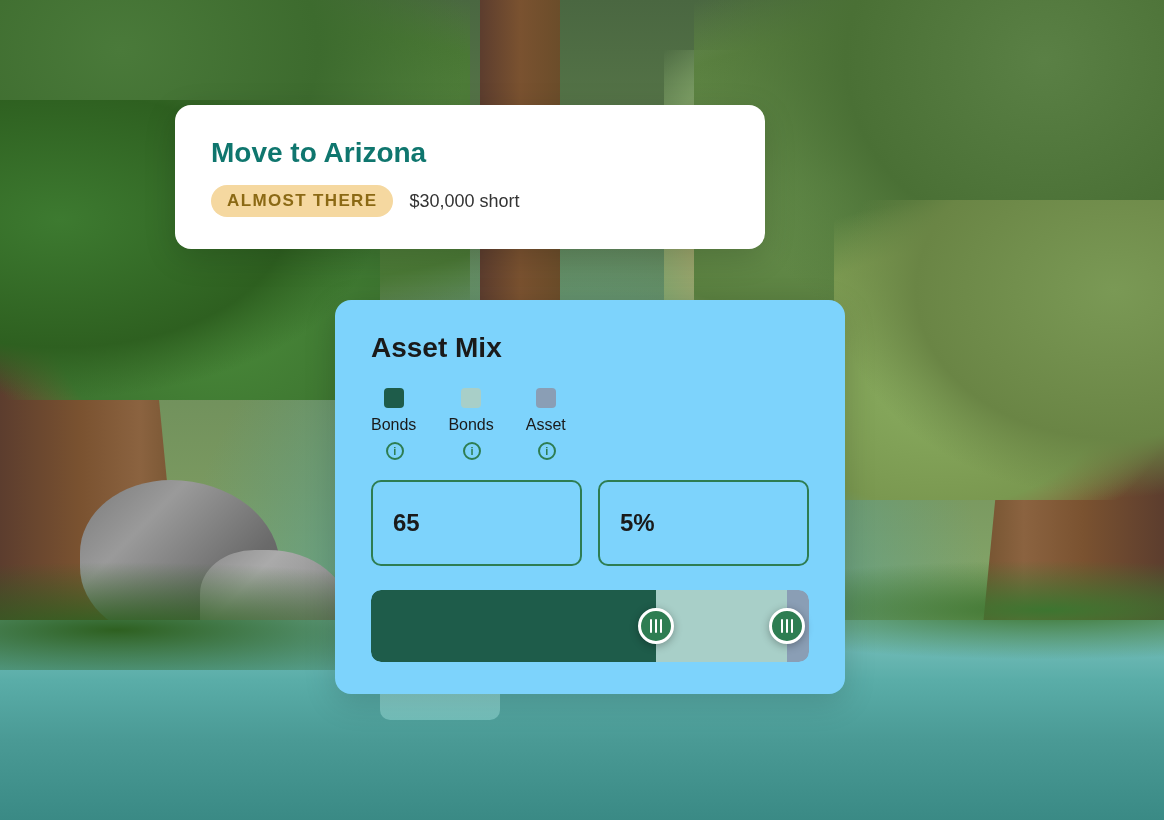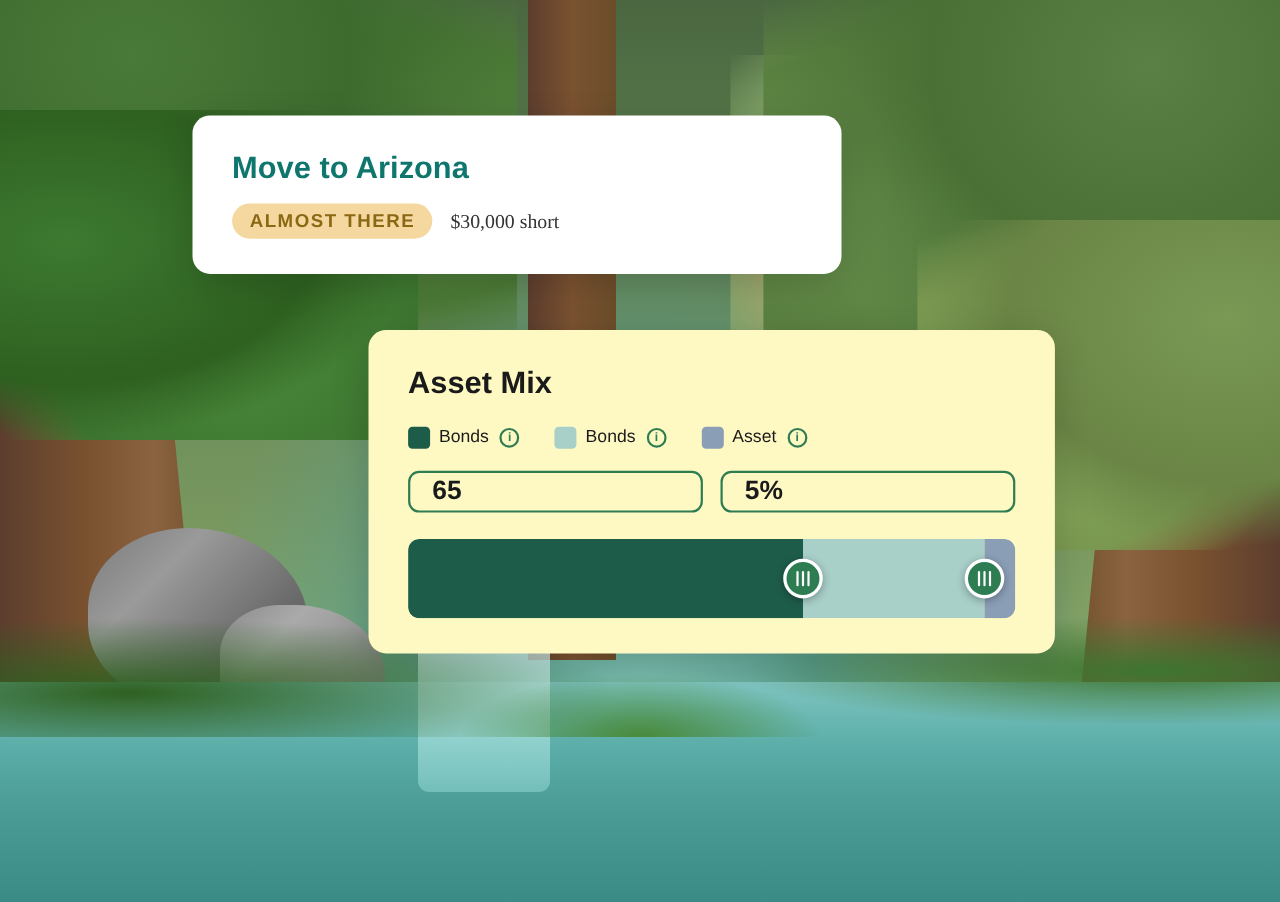--- a/index.html
+++ b/index.html
@@ -173,22 +173,22 @@
       background: white;
       border-radius: 16px;
       padding: 32px 36px;
       box-shadow: 0 8px 32px rgba(0,0,0,0.15);
     }
 
     .card-asset {
       position: absolute;
       top: 300px;
       left: 335px;
-      width: 624px;
-      background: #fef9c3;
+      width: 510px;
+      background: #7dd3fc;
       border-radius: 16px;
       padding: 32px 36px;
       box-shadow: 0 8px 32px rgba(0,0,0,0.15);
     }
 
     .goal-title {
       font-size: 28px;
       font-weight: 700;
       color: #0f766e;
       margin-bottom: 16px;
@@ -206,41 +206,41 @@
       font-size: 17px;
       font-weight: 700;
       letter-spacing: 0.08em;
       padding: 6px 16px;
       border-radius: 20px;
     }
 
     .short-text {
       font-size: 18px;
       color: #333;
-      font-family: Liberation Serif, serif;
     }
 
     .asset-title {
       font-size: 28px;
       font-weight: 800;
       color: #1a1a1a;
       margin-bottom: 24px;
     }
 
     .legend-row {
       display: flex;
       align-items: center;
       gap: 32px;
       margin-bottom: 20px;
     }
 
     .legend-item {
       display: flex;
       align-items: center;
       gap: 8px;
+      flex-direction: column;
     }
 
     .legend-swatch {
       width: 20px;
       height: 20px;
       border-radius: 4px;
     }
 
     .legend-label {
       font-size: 16px;
@@ -266,21 +266,21 @@
     .inputs-row {
       display: flex;
       gap: 16px;
       margin-bottom: 24px;
     }
 
     .asset-input-box {
       flex: 1;
       border: 2px solid #2e7d52;
       border-radius: 10px;
-      padding: 3px 20px;
+      padding: 27px 20px;
       font-size: 24px;
       font-weight: 600;
       color: #1a1a1a;
       cursor: pointer;
     }
 
     .bar-bonds {
       background: #1e5c4a;
       border-radius: 10px 0 0 10px;
     }

